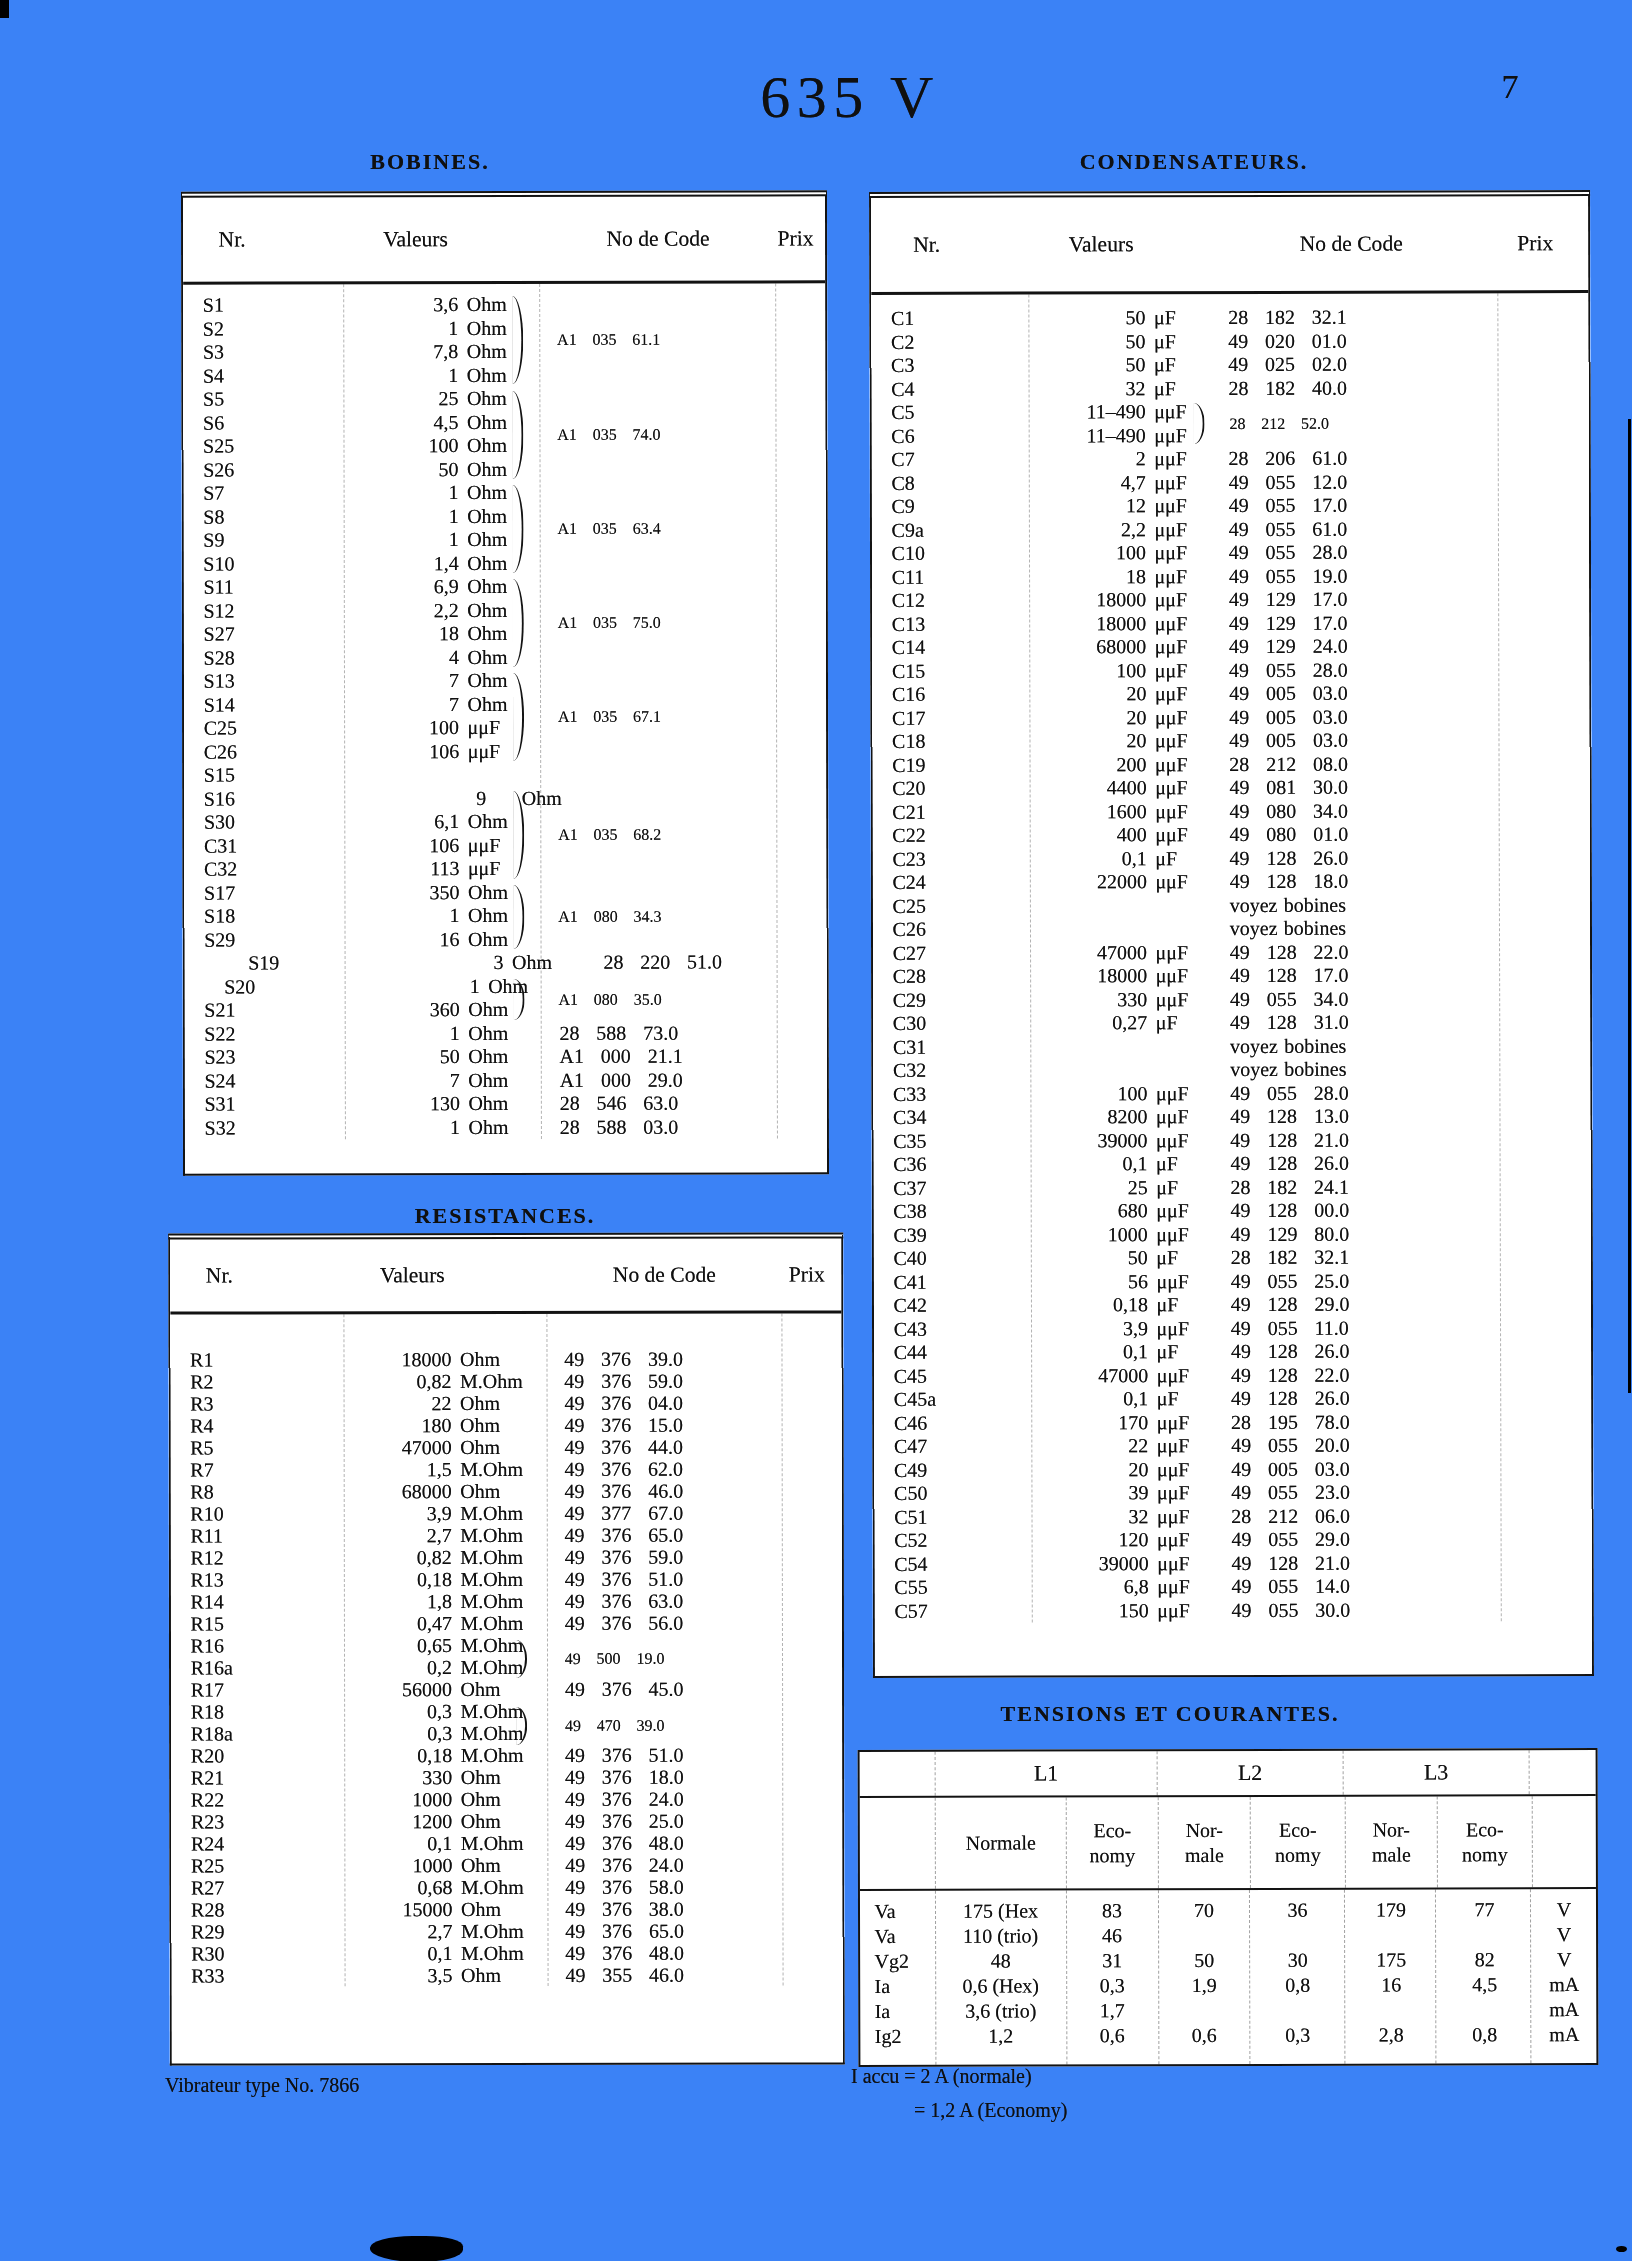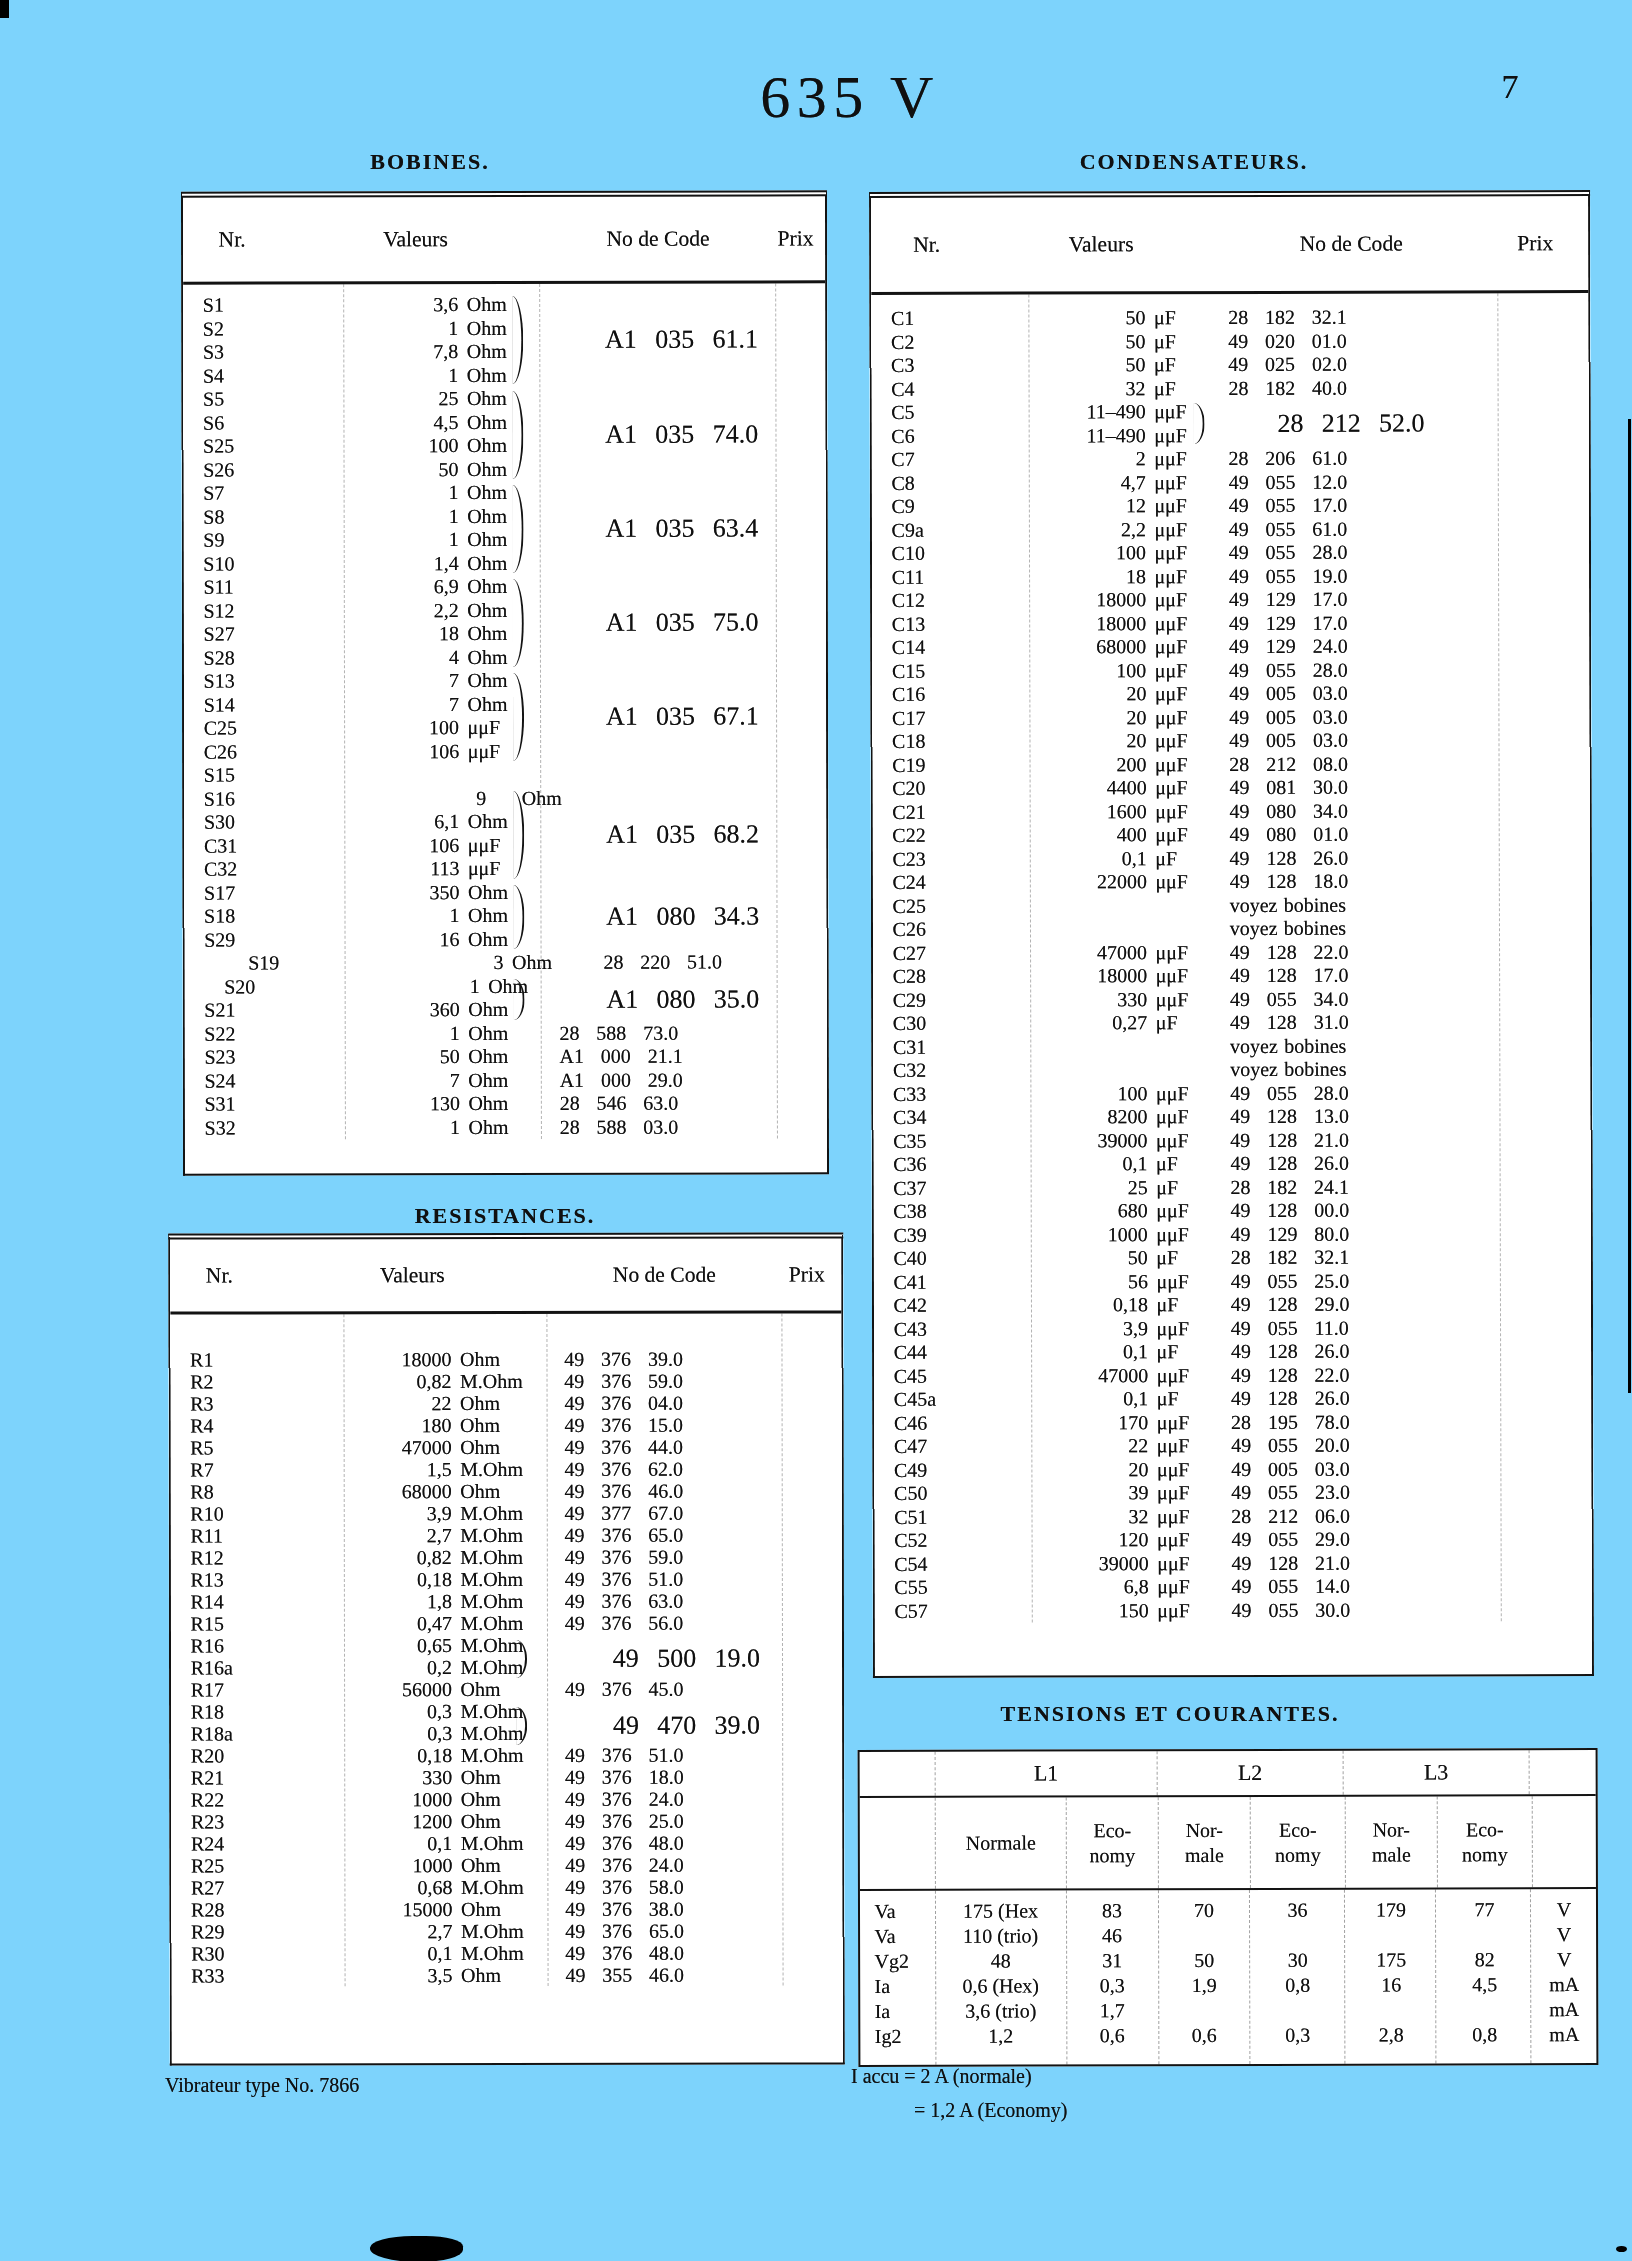--- a/index.html
+++ b/index.html
@@ -1,18 +1,18 @@
 <!DOCTYPE html>
 <html style="font-size:10.5px"><head>
 <meta charset="utf-8">
 <style>
   * { margin:0; padding:0; box-sizing:border-box; }
   html,body { background:#e8e8e8; }
   .page {
-    position:relative; width:1632px; height:2261px; background:#7dd3fc;
+    position:relative; width:1632px; height:2261px; background:#3b82f6;
     font-family:"Liberation Serif","DejaVu Serif",serif; color:#101010; overflow:hidden;
     text-shadow:0 0 0.5px rgba(10,10,10,.65);
   }
   .doc-title { position:absolute; left:680px; top:63px; width:340px; text-align:center;
     font-size:60px; letter-spacing:6.5px; font-weight:500; }
   .page-num { position:absolute; left:1484px; top:68px; width:52px; text-align:center; font-size:34px; }
   .sec-title { position:absolute; font-size:22px; font-weight:700; letter-spacing:2px; text-align:center; }
   #t-bobines-title       { left:299px;  top:149px;  width:262px; }
   #t-condensateurs-title { left:1063px; top:149px;  width:262px; }
   #t-resistances-title   { left:374px;  top:1203px; width:262px; }
@@ -41,21 +41,21 @@
   .grid { display:grid; align-items:center; }
   .t-bob .grid { grid-template-columns:98px 177px 92px 216px 1fr; }
   .t-res .grid { grid-template-columns:98px 183px 105px 216px 1fr; }
   .t-con .grid { grid-template-columns:111px 163px 75px 262px 1fr; }
 
   .row { font-size:20px; }
   .row .nr   { padding-left:19.6px; }
   .row .val  { text-align:right; }
   .row .unit { padding-left:8.5px; }
   .row .code, .gcode { padding-left:7.8px; word-spacing:11.8px; white-space:nowrap; }
-  .gcode { position:absolute; font-size:26px;margin-left:48px; }
+  .gcode { position:absolute; font-size:16px; }
   .gcode.note-code, .row .code.note-code { word-spacing:1.3px; }
 
   .brace { position:absolute; width:11px;
     border-right:2.3px solid #131313;
     border-radius:0 100% 100% 0 / 0 50% 50% 0; }
 
   .vsep { position:absolute; top:0; bottom:0; width:0; border-left:1.3px dashed rgba(20,20,20,.32); }
 
   
   #tensions-table { position:absolute; left:858px; top:1749px; width:740px; border:2.6px solid #131313; background:#fff; transform:rotate(-0.15deg); }

